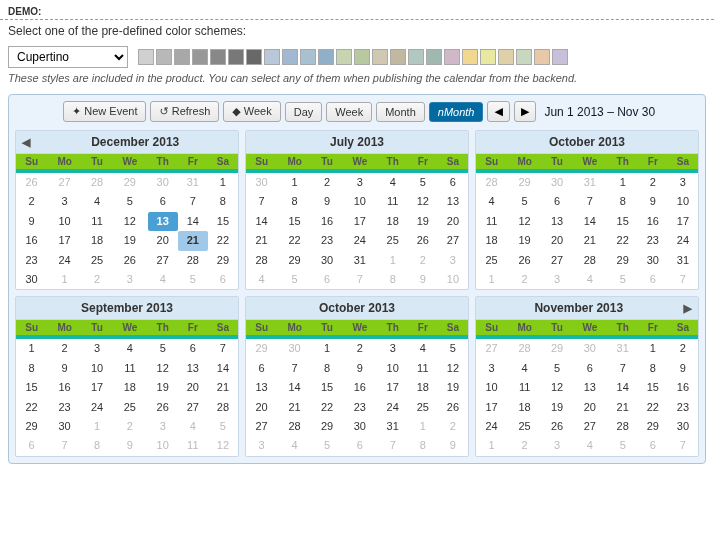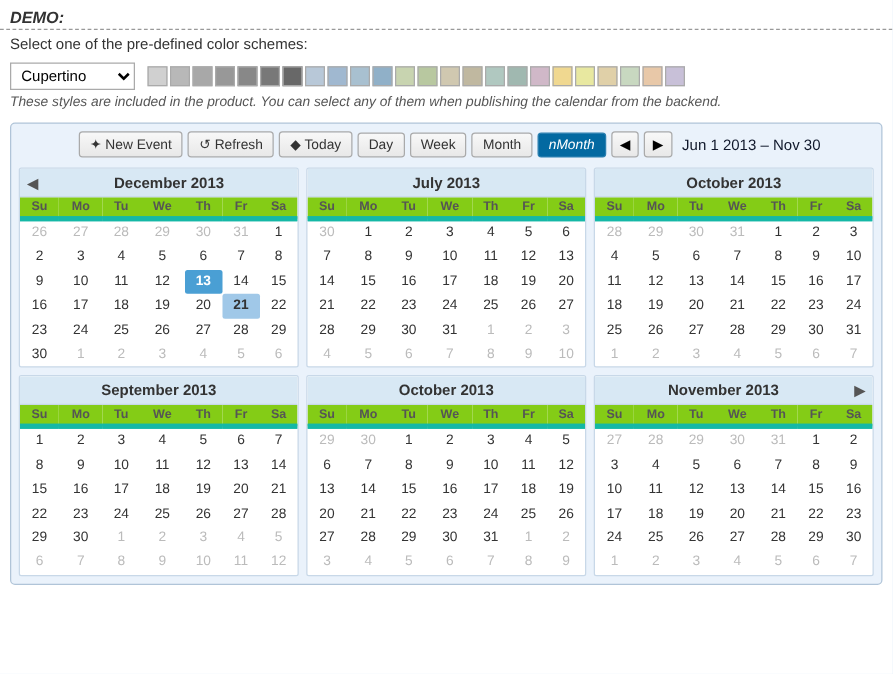--- a/index.html
+++ b/index.html
@@ -6,23 +6,22 @@
     body {
       font-family: Arial, sans-serif;
       font-size: 12px;
       background: #fff;
       color: #333;
       width: 714px;
     }
     .demo-header {
       padding: 6px 8px 2px 8px;
       font-weight: bold;
-      font-size: 13px;
+      font-size: 10px;
       border-bottom: 1px dashed #999;
-      font-style: italic;
     }
     .subtitle {
       padding: 4px 8px;
       font-size: 12px;
     }
     .color-row {
       display: flex;
       align-items: center;
       padding: 4px 8px 4px 8px;
       gap: 4px;
@@ -32,21 +31,21 @@
       height: 16px;
       border: 1px solid #aaa;
       display: inline-block;
       cursor: pointer;
     }
     .dropdown-select {
       font-size: 12px;
       padding: 2px 4px;
       border: 1px solid #aaa;
       background: #fff;
-      width: 100px;
+      width: 120px;
       margin-right: 6px;
     }
     .style-note {
       padding: 0 8px 6px 8px;
       font-style: italic;
       font-size: 11px;
       color: #555;
     }
 
     
@@ -212,21 +211,21 @@
 
 <div class="style-note">
   <span>These styles are included in the product. You can select any of them when publishing the calendar from the backend.</span>
 </div>
 
 <div class="calendar-container">
 
   <div class="toolbar">
     <button class="toolbar-btn">✦ New Event</button>
     <button class="toolbar-btn">↺ Refresh</button>
-    <button class="toolbar-btn">◆ Today</button>
+    <button class="toolbar-btn">◆ Week</button>
     <button class="toolbar-btn">Day</button>
     <button class="toolbar-btn">Week</button>
     <button class="toolbar-btn">Month</button>
     <button class="toolbar-btn active">nMonth</button>
     <button class="nav-btn">◀</button>
     <button class="nav-btn">▶</button>
     <span class="range-label">Jun 1 2013 – Nov 30</span>
   </div>
 
   <div class="months-grid" id="months-grid">

